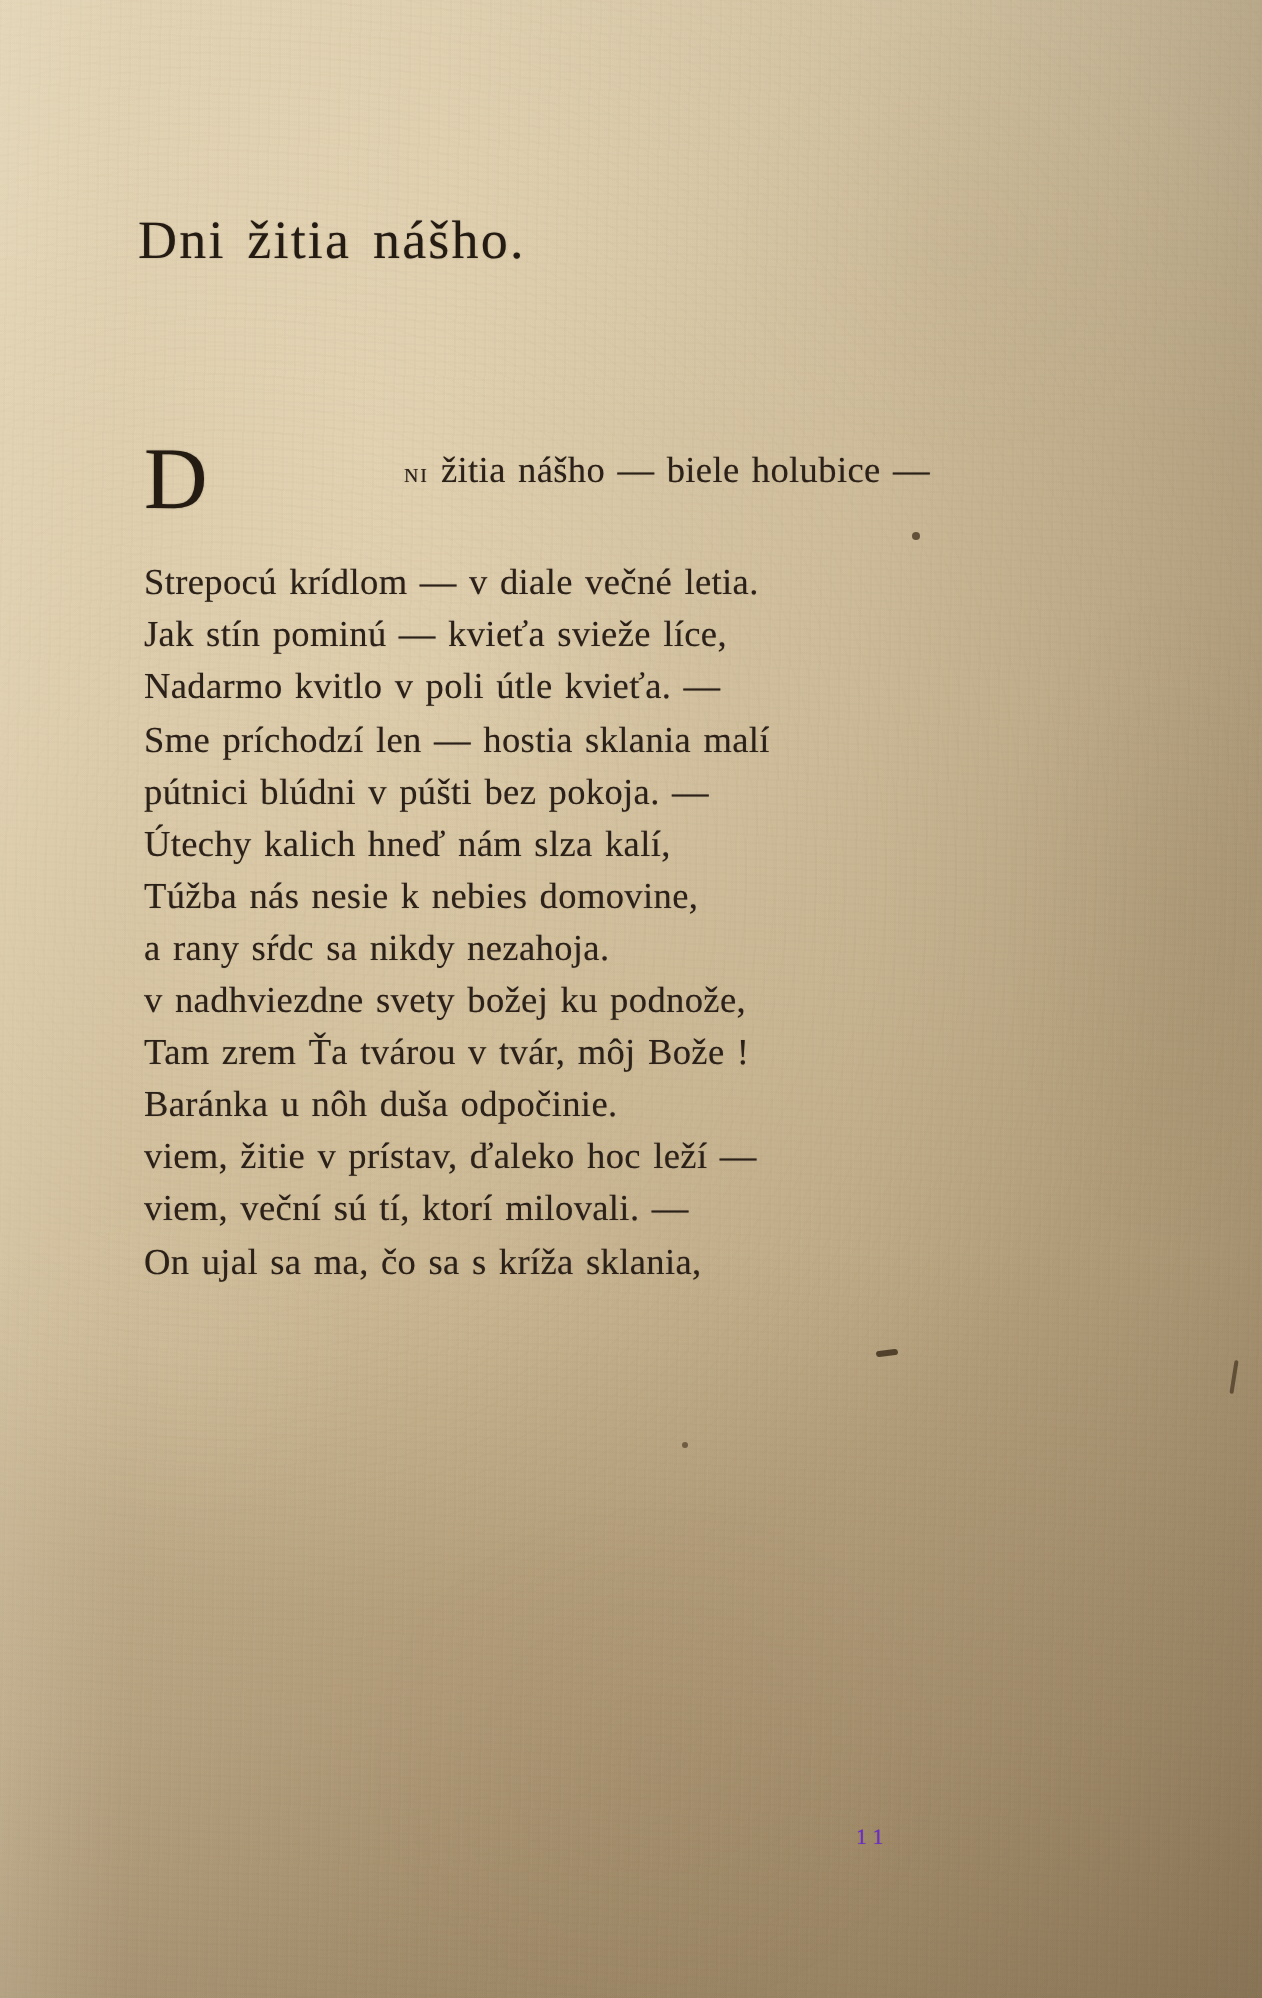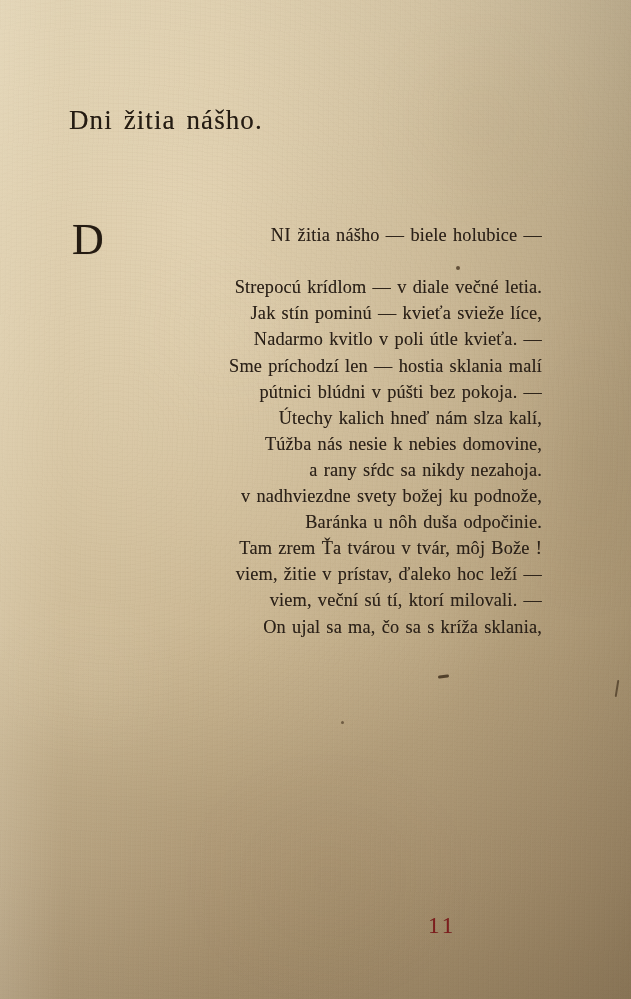--- a/index.html
+++ b/index.html
@@ -10,21 +10,20 @@
   }
 
   .page {
     position: relative;
     width: 631px;
     height: 999px;
     overflow: hidden;
     background-color: #c8b694;
     font-family: "Liberation Serif", "DejaVu Serif", serif;
     color: #2a2018;
-    text-align: right;
   }
 
   
   .paper-base {
     position: absolute;
     inset: 0;
     background:
       radial-gradient(ellipse 120% 95% at 30% 22%,
         rgba(226, 210, 178, 0.95) 0%,
         rgba(214, 196, 162, 0.55) 38%,
@@ -140,31 +139,32 @@
     float: left;
     font-size: 44px;
     line-height: 39px;
     margin: -2px 1px 0 0;
     color: #241b12;
     letter-spacing: 0;
     text-shadow: 0 0 0.7px rgba(36, 27, 18, 0.5);
   }
 
   .smallcaps {
-    font-size: 18px;
+    font-size: 10px;
     letter-spacing: 0.9px;
+    margin-left: 48px;
   }
 
   .page-number {
     position: absolute;
     left: 428px;
     top: 913px;
-    font-size: 23px;
+    font-size: 11px;
     letter-spacing: 3.2px;
-    color: #7f1d1d;
+    color: #6d28d9;
     text-shadow: 0 0 0.5px rgba(44, 34, 25, 0.4);
   }
 
   
   .speck {
     position: absolute;
     background: rgba(58, 40, 22, 0.72);
     border-radius: 50%;
   }
   .speck-a { left: 456px; top: 266px; width: 4px;  height: 4px; }
@@ -208,22 +208,22 @@
 
       <div class="poem-line">Strepocú krídlom — v diale večné letia.</div>
       <div class="poem-line">Jak stín pominú — kvieťa svieže líce,</div>
       <div class="poem-line">Nadarmo kvitlo v poli útle kvieťa. —</div>
       <div class="poem-line">Sme príchodzí len — hostia sklania malí</div>
       <div class="poem-line">pútnici blúdni v púšti bez pokoja. —</div>
       <div class="poem-line">Útechy kalich hneď nám slza kalí,</div>
       <div class="poem-line">Túžba nás nesie k nebies domovine,</div>
       <div class="poem-line">a rany sŕdc sa nikdy nezahoja.</div>
       <div class="poem-line">v nadhviezdne svety božej ku podnože,</div>
+      <div class="poem-line">Tam zrem Ťa tvárou v tvár, môj Bože !</div>
       <div class="poem-line">Baránka u nôh duša odpočinie.</div>
-      <div class="poem-line">Tam zrem Ťa tvárou v tvár, môj Bože !</div>
       <div class="poem-line">viem, žitie v prístav, ďaleko hoc leží —</div>
       <div class="poem-line">viem, veční sú tí, ktorí milovali. —</div>
       <div class="poem-line">On ujal sa ma, čo sa s kríža sklania,</div>
 
     </div>
 
     <div class="page-number">11</div>
 
     <div class="speck speck-a"></div>
     <div class="speck speck-b"></div>

